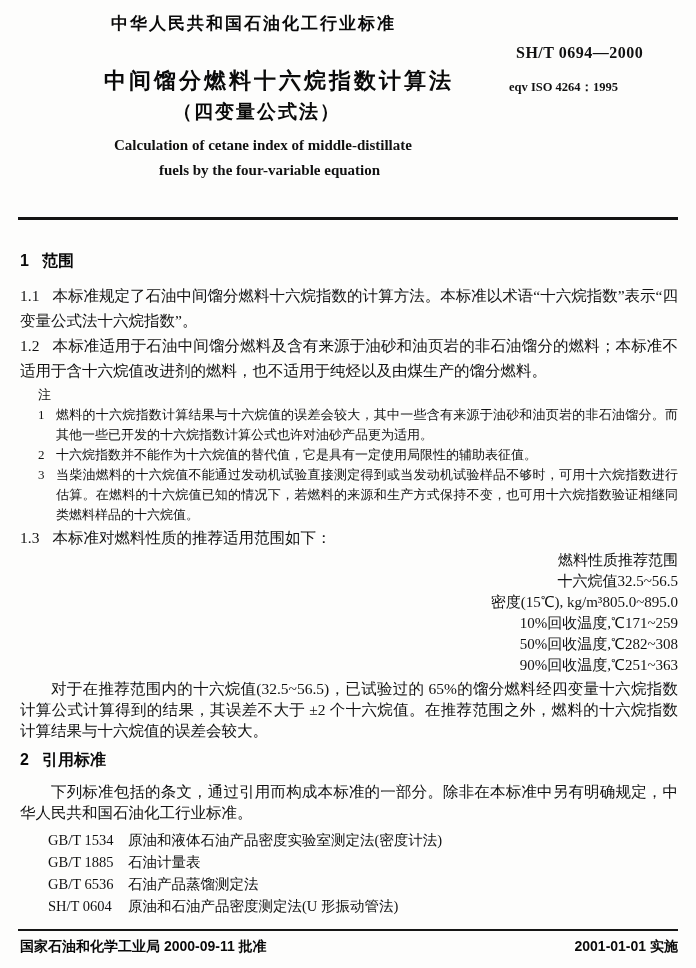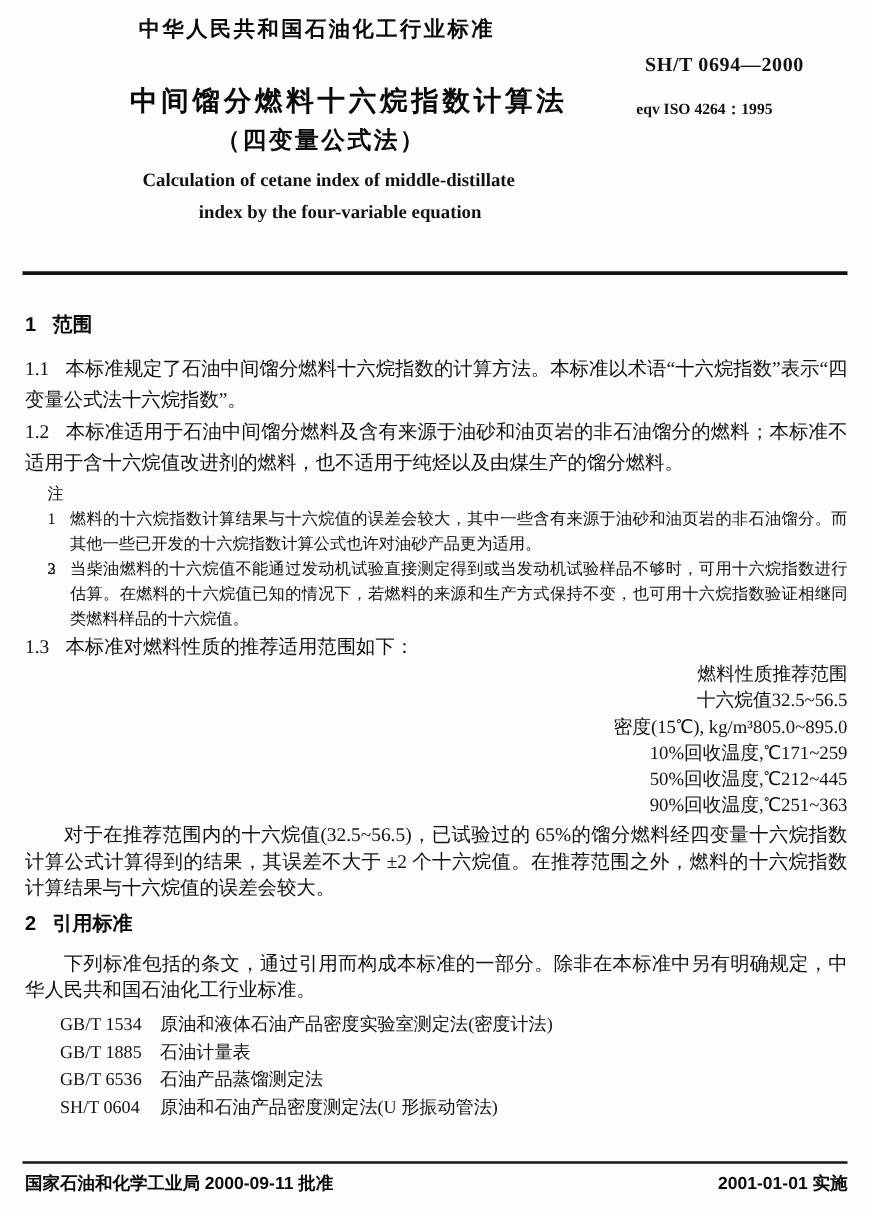--- a/index.html
+++ b/index.html
@@ -101,21 +101,21 @@
 <body>
 
 <div class="page">
 
   <div class="std-label">中华人民共和国石油化工行业标准</div>
   <div class="std-code">SH/T 0694—2000</div>
   <div class="title-cn">中间馏分燃料十六烷指数计算法</div>
   <div class="eqv">eqv ISO 4264：1995</div>
   <div class="title-sub">（四变量公式法）</div>
   <div class="title-en1">Calculation of cetane index of middle-distillate</div>
-  <div class="title-en2">index by the four-variable equation</div>
+  <div class="title-en2">fuels by the four-variable equation</div>
   <div class="rule-top"></div>
 
   <div class="doc-body">
 
     <div class="sec-heading">
       <span class="sec-num">1</span><span>范围</span>
     </div>
 
     <p class="clause">
       <span class="clause-num">1.1</span><span>本标准规定了石油中间馏分燃料十六烷指数的计算方法。本标准以术语“十六烷指数”表示“四变量公式法十六烷指数”。</span>
@@ -126,20 +126,21 @@
     </p>
 
     <div class="notes">
       <div class="notes-label">注</div>
       <div class="note">
         <span class="note-num">1</span>
         <span>燃料的十六烷指数计算结果与十六烷值的误差会较大，其中一些含有来源于油砂和油页岩的非石油馏分。而其他一些已开发的十六烷指数计算公式也许对油砂产品更为适用。</span>
       </div>
       <div class="note">
         <span class="note-num">2</span>
+        <span>十六烷指数并不能作为十六烷值的替代值，它是具有一定使用局限性的辅助表征值。</span>
       </div>
       <div class="note">
         <span class="note-num">3</span>
         <span>当柴油燃料的十六烷值不能通过发动机试验直接测定得到或当发动机试验样品不够时，可用十六烷指数进行估算。在燃料的十六烷值已知的情况下，若燃料的来源和生产方式保持不变，也可用十六烷指数验证相继同类燃料样品的十六烷值。</span>
       </div>
     </div>
 
     <p class="clause">
       <span class="clause-num">1.3</span><span>本标准对燃料性质的推荐适用范围如下：</span>
     </p>
@@ -151,21 +152,21 @@
       <div class="frow">
         <span class="fcol1">十六烷值</span><span class="fcol2">32.5~56.5</span>
       </div>
       <div class="frow">
         <span class="fcol1">密度(15℃), kg/m³</span><span class="fcol2">805.0~895.0</span>
       </div>
       <div class="frow">
         <span class="fcol1">10%回收温度,℃</span><span class="fcol2">171~259</span>
       </div>
       <div class="frow">
-        <span class="fcol1">50%回收温度,℃</span><span class="fcol2">212~445</span>
+        <span class="fcol1">50%回收温度,℃</span><span class="fcol2">282~308</span>
       </div>
       <div class="frow">
         <span class="fcol1">90%回收温度,℃</span><span class="fcol2">251~363</span>
       </div>
     </div>
 
     <p class="indent closing">对于在推荐范围内的十六烷值(32.5~56.5)，已试验过的 65%的馏分燃料经四变量十六烷指数计算公式计算得到的结果，其误差不大于 ±2 个十六烷值。在推荐范围之外，燃料的十六烷指数计算结果与十六烷值的误差会较大。</p>
 
     <div class="sec-heading sec-heading-2">
       <span class="sec-num">2</span><span>引用标准</span>

